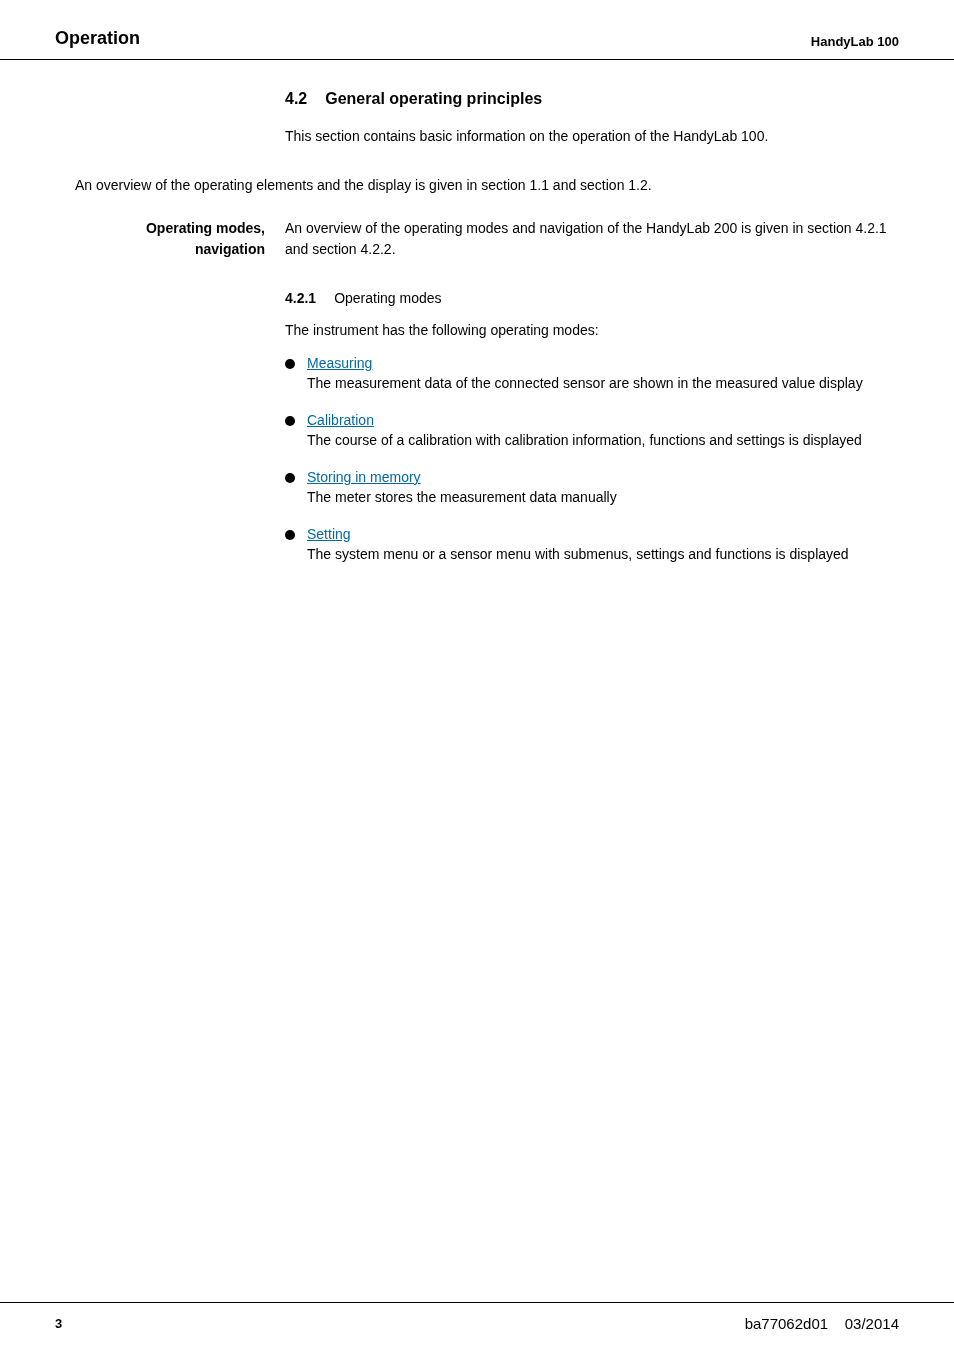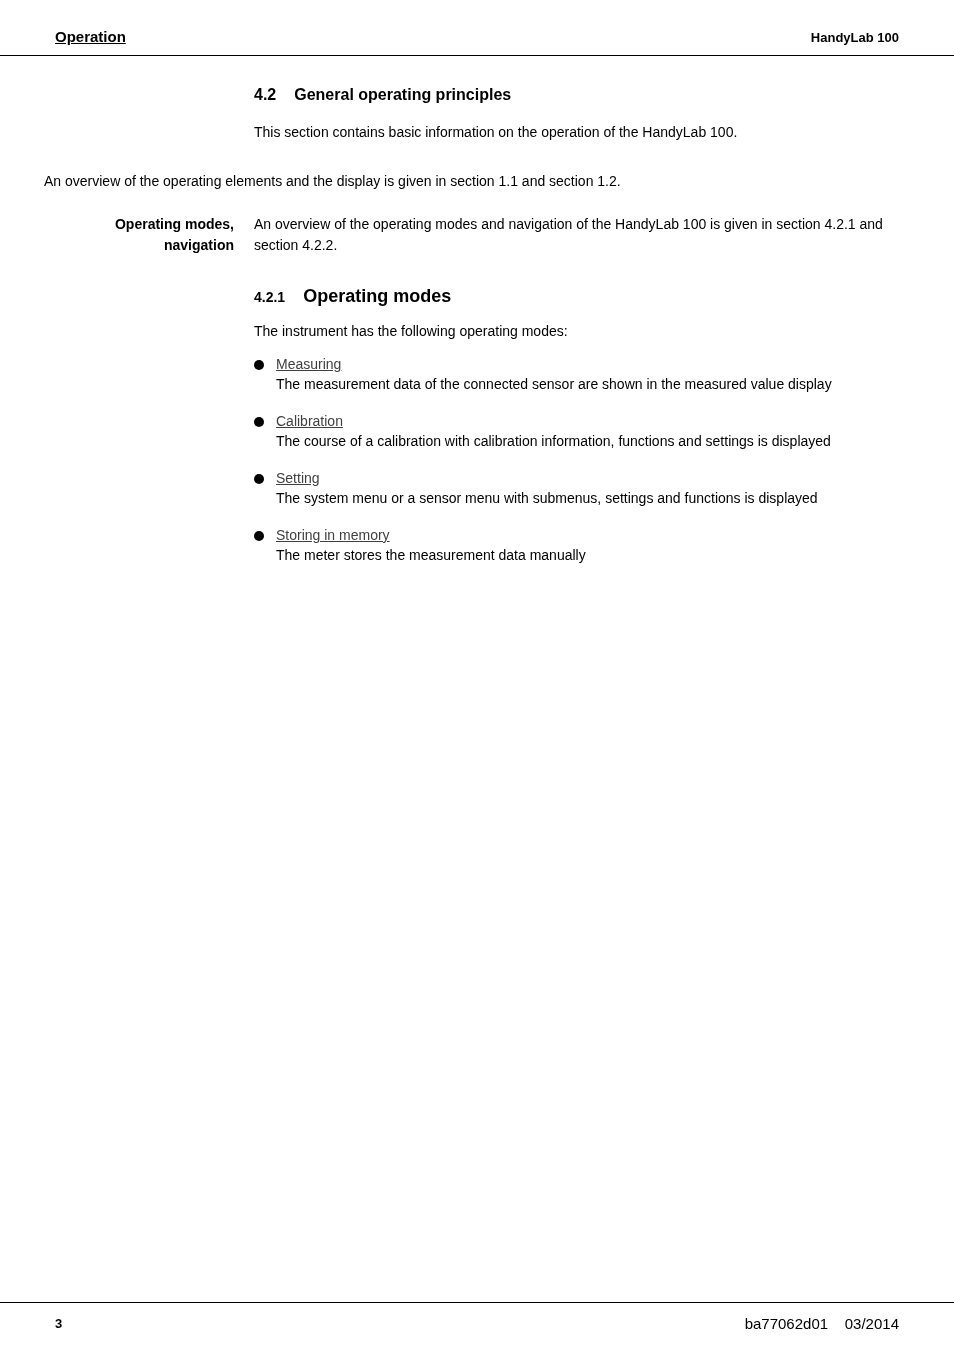--- a/index.html
+++ b/index.html
@@ -29,23 +29,22 @@
     .header {
       display: flex;
       justify-content: space-between;
       align-items: flex-end;
       padding: 28px 55px 10px 55px;
       border-bottom: 1px solid #000;
       margin-bottom: 30px;
     }
 
     .header-left {
-      font-size: 15px;
-      font-weight: bold;
-      text-decoration: underline;
+      font-size: 18px;
+      font-weight: bold;
     }
 
     .header-right {
       font-size: 13px;
       font-weight: bold;
     }
 
     
     .footer {
       position: absolute;
@@ -63,21 +62,21 @@
       font-size: 13px;
       font-weight: bold;
     }
 
     .footer-right {
       font-size: 15px;
     }
 
     
     .content-area {
-      padding: 0 55px 80px 44px;
+      padding: 0 55px 80px 75px;
     }
 
     
     .section-heading {
       display: flex;
       align-items: baseline;
       gap: 18px;
       margin-bottom: 18px;
     }
 
@@ -99,22 +98,22 @@
       margin-bottom: 14px;
     }
 
     .subsection-number {
       font-size: 14px;
       font-weight: bold;
       white-space: nowrap;
     }
 
     .subsection-title {
-      font-size: 18px;
-      font-weight: bold;
+      font-size: 14px;
+      font-weight: normal;
     }
 
     .intro-text {
       font-size: 14px;
       line-height: 1.5;
       margin-bottom: 28px;
     }
 
     
     .row {
@@ -172,21 +171,21 @@
       margin-top: 4px;
       margin-right: 12px;
     }
 
     .bullet-content {
       flex: 1;
     }
 
     .bullet-link {
       text-decoration: underline;
-      color: #404040;
+      color: #0369a1;
       font-size: 14px;
       display: block;
       margin-bottom: 2px;
     }
 
     .bullet-desc {
       font-size: 14px;
       line-height: 1.5;
     }
   </style>
@@ -212,21 +211,21 @@
 
     <div class="row">
       <div class="row-content">An overview of the operating elements and the display is given in section 1.1 and section 1.2.</div>
     </div>
 
     <div class="row">
       <div class="row-label">
         <span>Operating modes,</span><br>
         <span>navigation</span>
       </div>
-      <div class="row-content">An overview of the operating modes and navigation of the HandyLab 100 is given in section 4.2.1 and section 4.2.2.</div>
+      <div class="row-content">An overview of the operating modes and navigation of the HandyLab 200 is given in section 4.2.1 and section 4.2.2.</div>
     </div>
 
     <div class="subsection-area">
 
       <div class="subsection-heading">
         <span class="subsection-number">4.2.1</span>
         <span class="subsection-title">Operating modes</span>
       </div>
 
       <p class="subsection-intro">The instrument has the following operating modes:</p>
@@ -243,29 +242,29 @@
           <li class="bullet-item">
       <span class="bullet-dot"></span>
       <div class="bullet-content">
         <a class="bullet-link" href="#">Calibration</a>
         <span class="bullet-desc">The course of a calibration with calibration information, functions and settings is displayed</span>
       </div>
     </li>
           <li class="bullet-item">
       <span class="bullet-dot"></span>
       <div class="bullet-content">
+        <a class="bullet-link" href="#">Storing in memory</a>
+        <span class="bullet-desc">The meter stores the measurement data manually</span>
+      </div>
+    </li>
+          <li class="bullet-item">
+      <span class="bullet-dot"></span>
+      <div class="bullet-content">
         <a class="bullet-link" href="#">Setting</a>
         <span class="bullet-desc">The system menu or a sensor menu with submenus, settings and functions is displayed</span>
-      </div>
-    </li>
-          <li class="bullet-item">
-      <span class="bullet-dot"></span>
-      <div class="bullet-content">
-        <a class="bullet-link" href="#">Storing in memory</a>
-        <span class="bullet-desc">The meter stores the measurement data manually</span>
       </div>
     </li>
         </ul>
 
     </div>
 
   </div>
 
   <div class="footer">
     <span class="footer-left">3</span>

